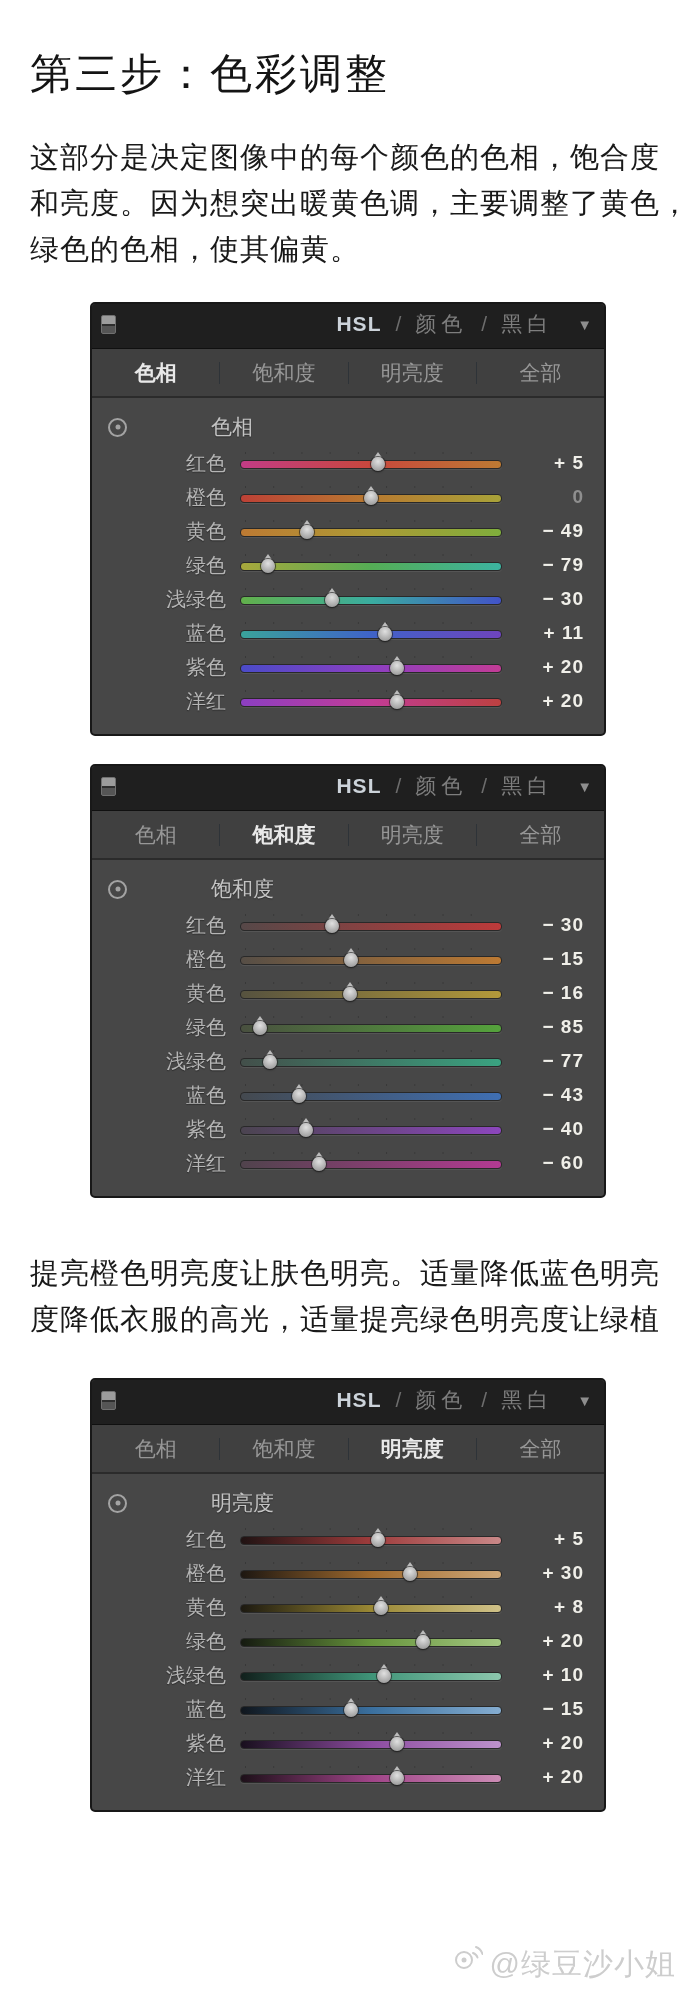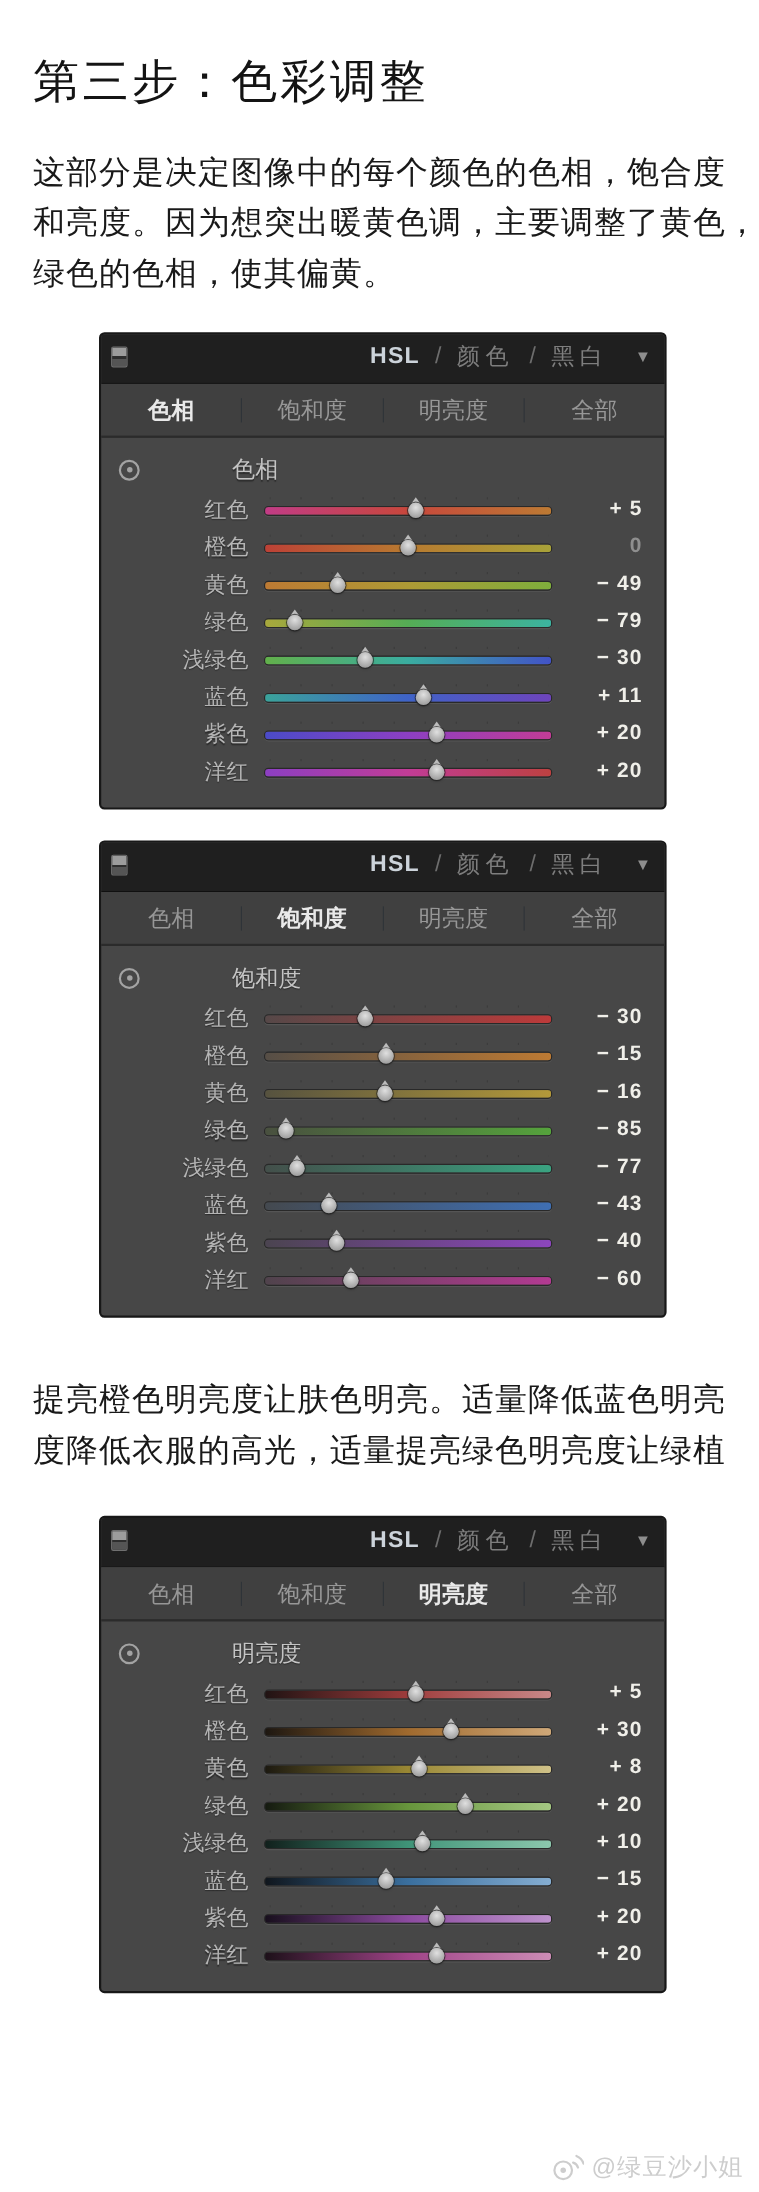--- a/index.html
+++ b/index.html
@@ -99,22 +99,22 @@
   .val {
     flex:1; text-align:right; padding-right:20px;
     font-size:19px; font-weight:bold; color:#f0efe9; letter-spacing:1px;
     white-space:nowrap;
   }
   .val.dimmed { color:#8f8f8f; }
 
   
   .watermark {
     position:absolute; right:14px; bottom:8px;
-    display:flex; align-items:center; gap:7px;
-    color:#cdcdcd; font-size:22px; letter-spacing:1px;
+    display:flex; gap:7px;
+    color:#cdcdcd; font-size:30px; letter-spacing:1px;
   }
 </style>
 </head>
 <body>
 
 <div class="page">
 
   <div class="doc-title">第三步：色彩调整</div>
 
   <div class="para para-1">

